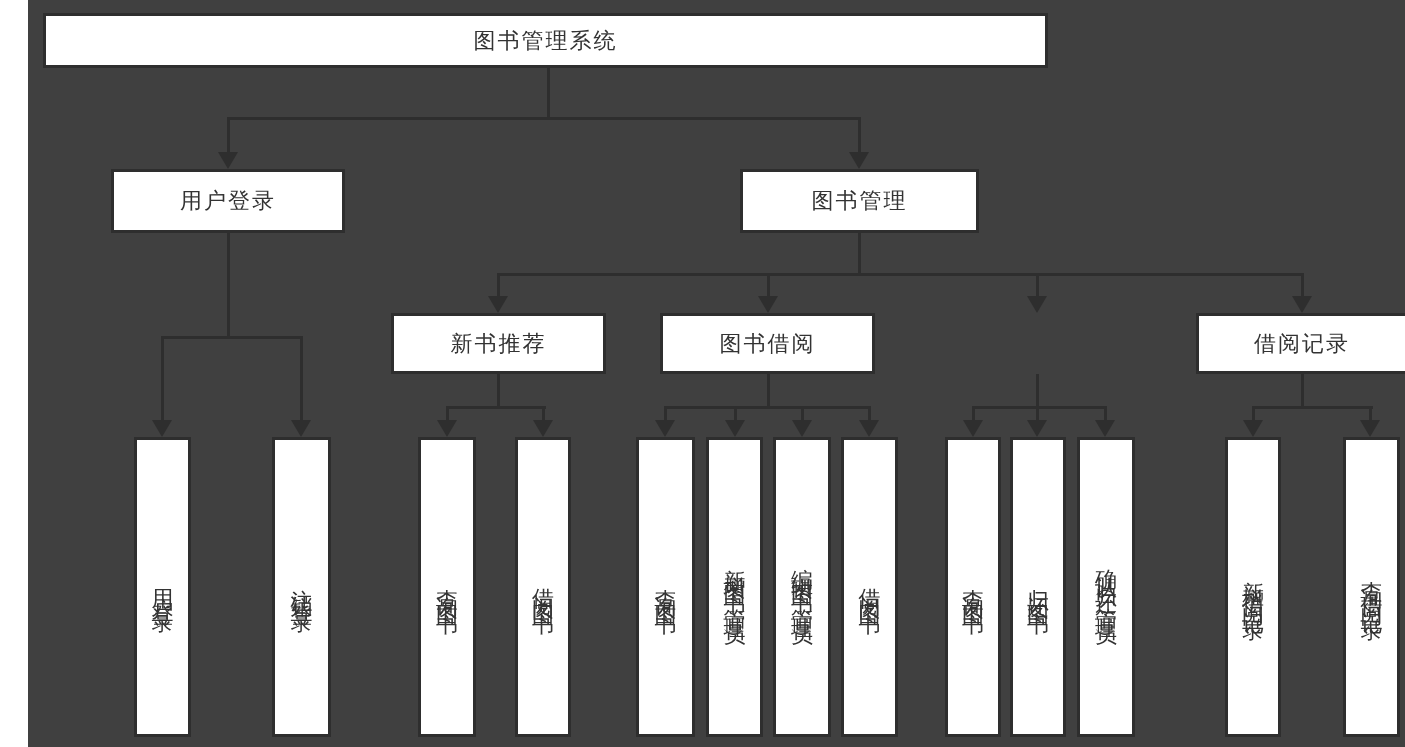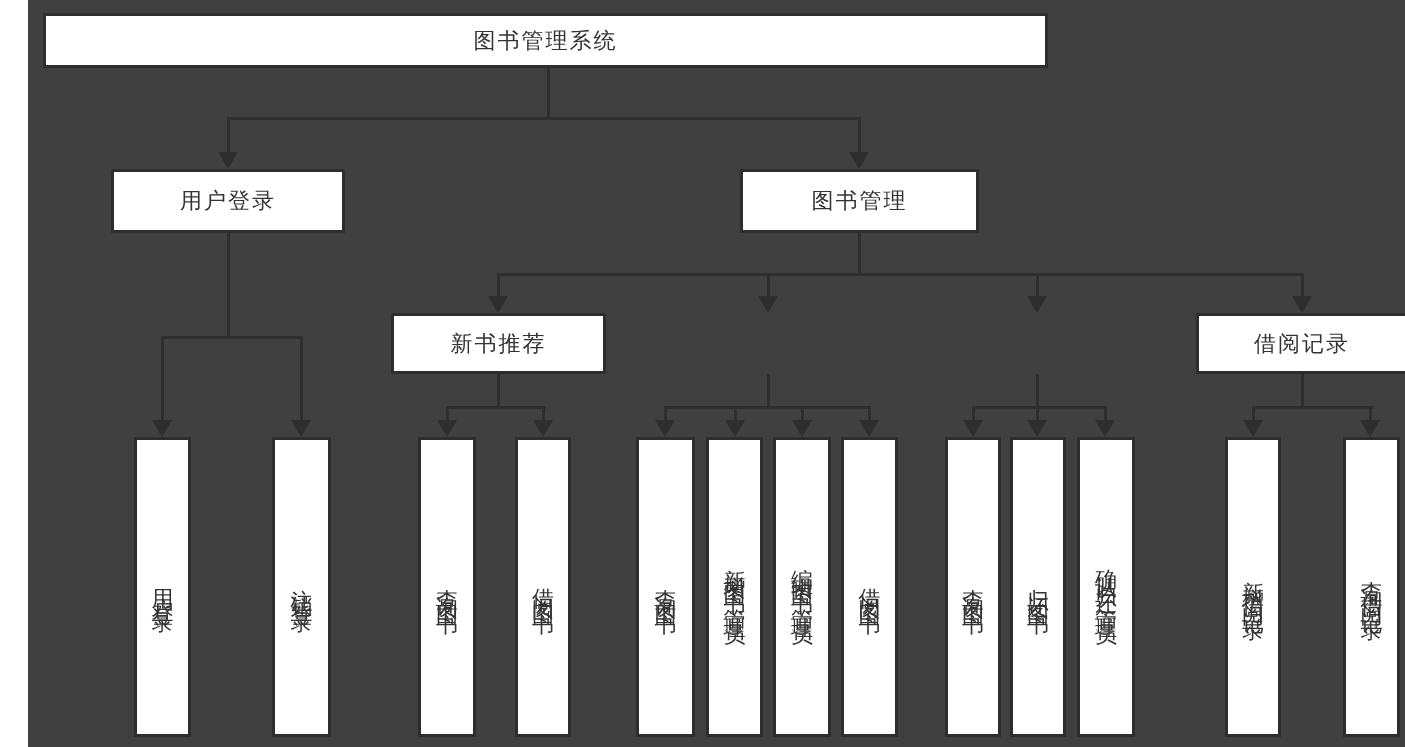--- a/index.html
+++ b/index.html
@@ -38,20 +38,23 @@
 
   <div class="box h-box" style="left:83px;top:169px;width:234px;height:64px;">
     <span>用户登录</span>
   </div>
   <div class="box h-box" style="left:712px;top:169px;width:239px;height:64px;">
     <span>图书管理</span>
   </div>
 
   <div class="box h-box" style="left:363px;top:313px;width:215px;height:61px;">
     <span>新书推荐</span>
+  </div>
+  <div class="box h-box" style="left:632px;top:313px;width:215px;height:61px;">
+    <span>图书借阅</span>
   </div>
   <div class="box h-box" style="left:1168px;top:313px;width:212px;height:61px;">
     <span>借阅记录</span>
   </div>
 
   <div class="box v-box" style="left:106px;top:437px;width:57px;height:300px;">
     <span>用户登录</span>
   </div>
   <div class="box v-box" style="left:244px;top:437px;width:59px;height:300px;">
     <span>注销登录</span>

